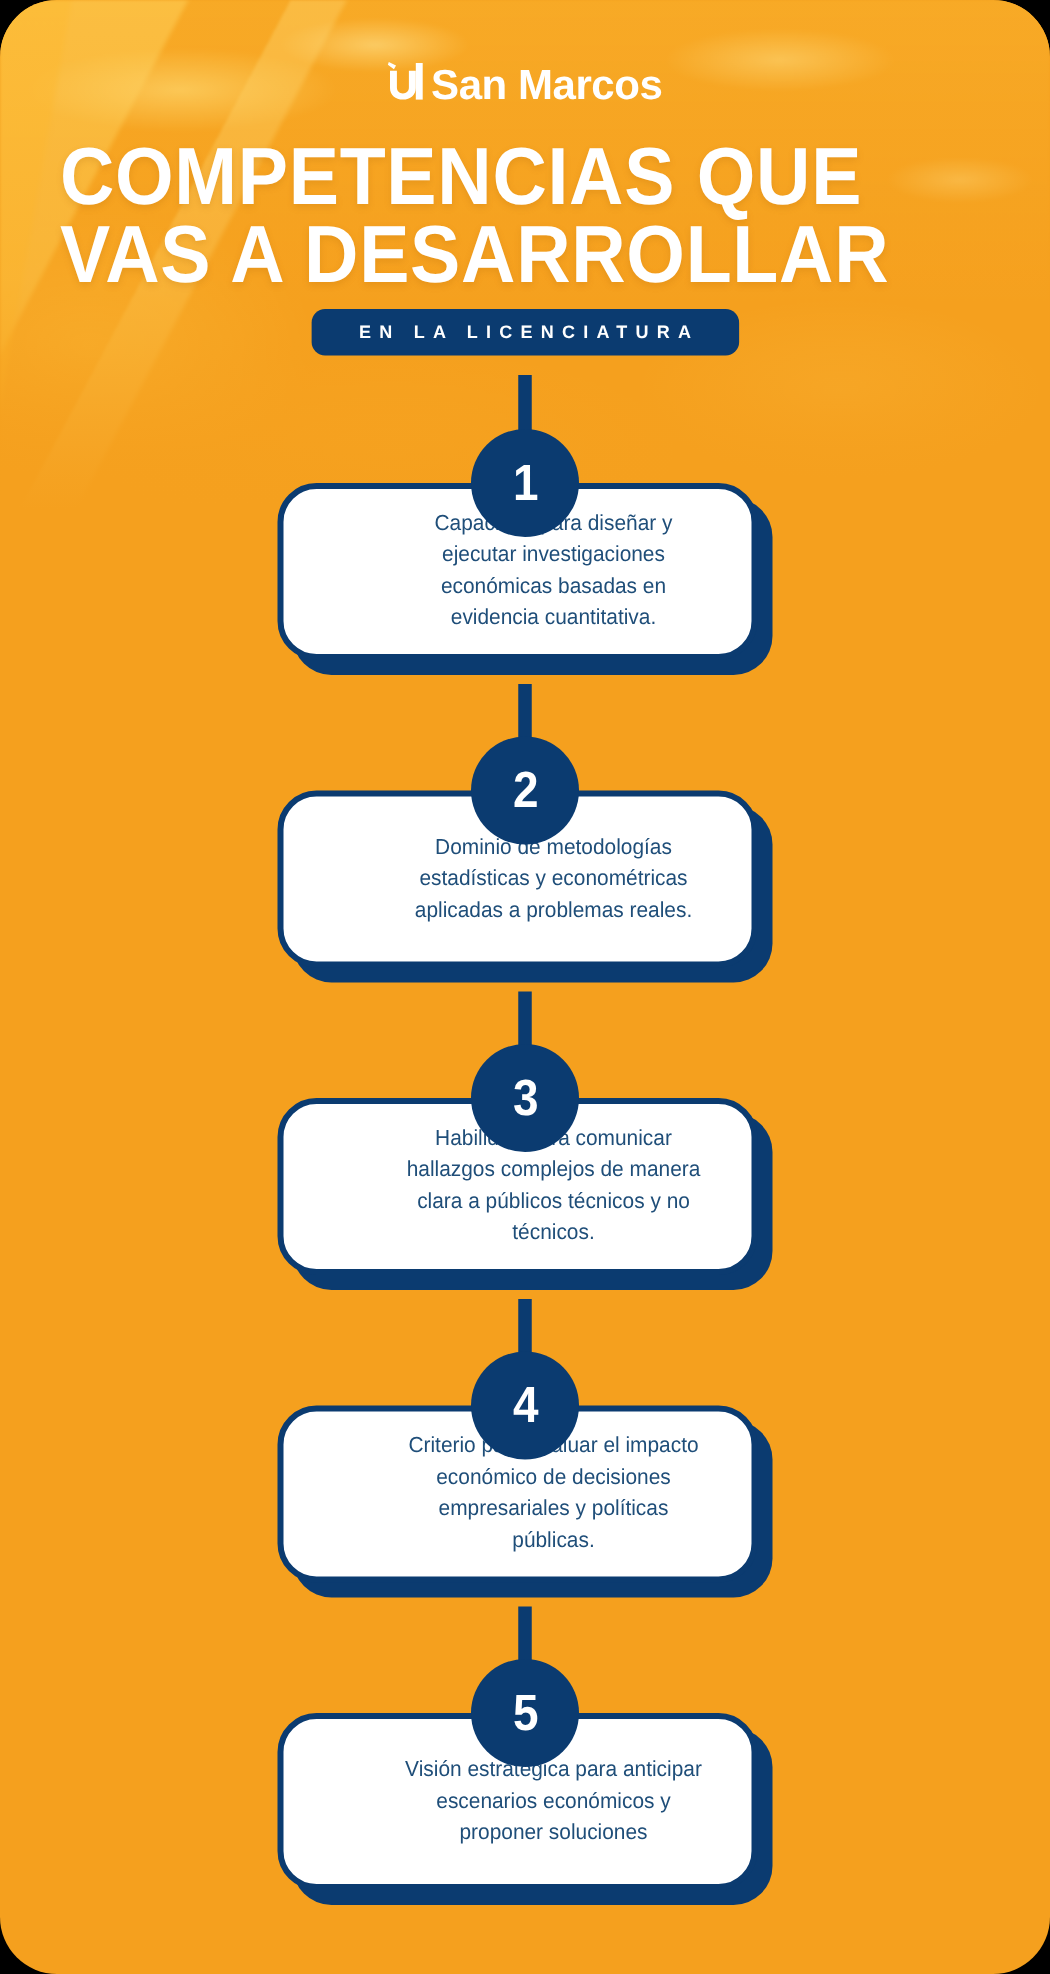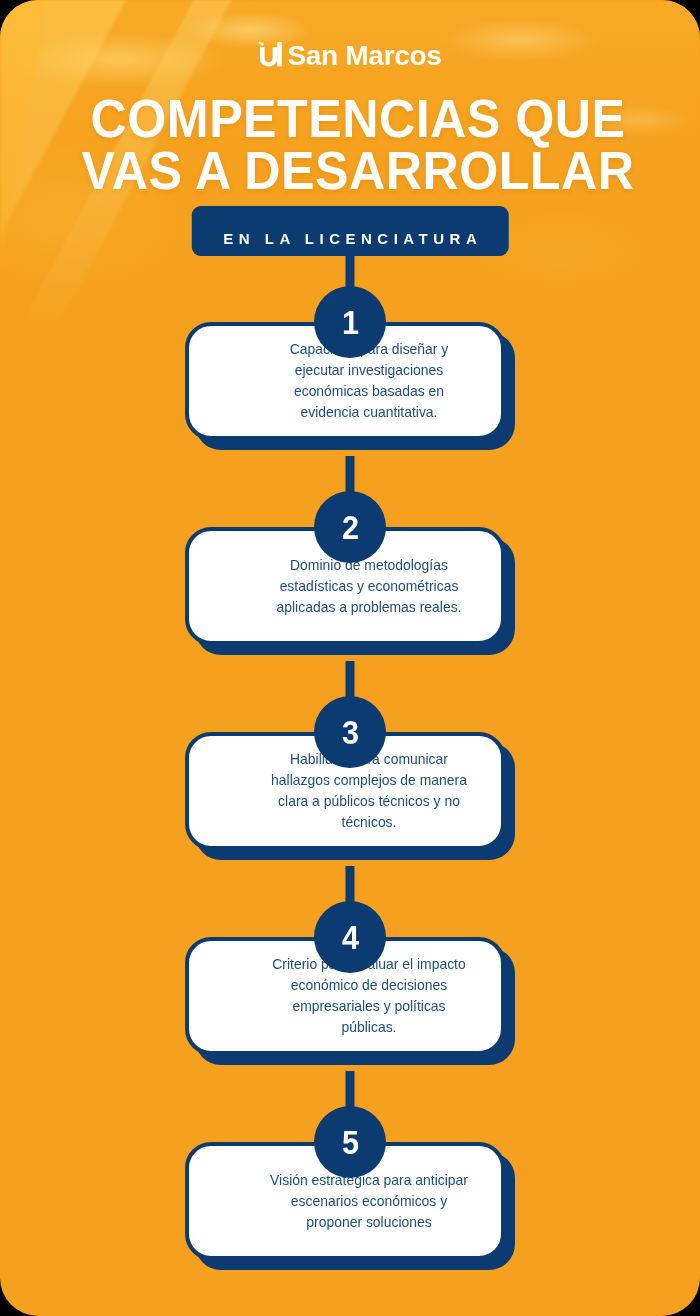--- a/index.html
+++ b/index.html
@@ -83,21 +83,20 @@
     line-height: 1;
     white-space: nowrap;
   }
 
   
   .title-wrap {
     position: absolute;
     left: 16px; right: 0;
     top: 92px;
     z-index: 6;
-    text-align: center;
   }
   .title-line {
     color: #FFFFFF;
     font-weight: bold;
     font-size: 54px;
     line-height: 52px;
     letter-spacing: 0.5px;
     transform: scaleX(0.93);
     text-shadow: 0 2px 5px rgba(160,90,0,.18);
     white-space: nowrap;
@@ -105,22 +104,22 @@
 
   
   .badge {
     position: absolute;
     left: 50%;
     top: 206px;
     transform: translateX(-50%);
     background: #0B3B70;
     color: #FFFFFF;
     border-radius: 9px;
-    padding: 25px 26px 10px 26px;
-    font-size: 15px;
+    padding: 9px 26px 10px 26px;
+    font-size: 12px;
     font-weight: bold;
     letter-spacing: 5.5px;
     text-indent: 5.5px;
     line-height: 1;
     z-index: 7;
     white-space: nowrap;
   }
 
   
   .flow {

